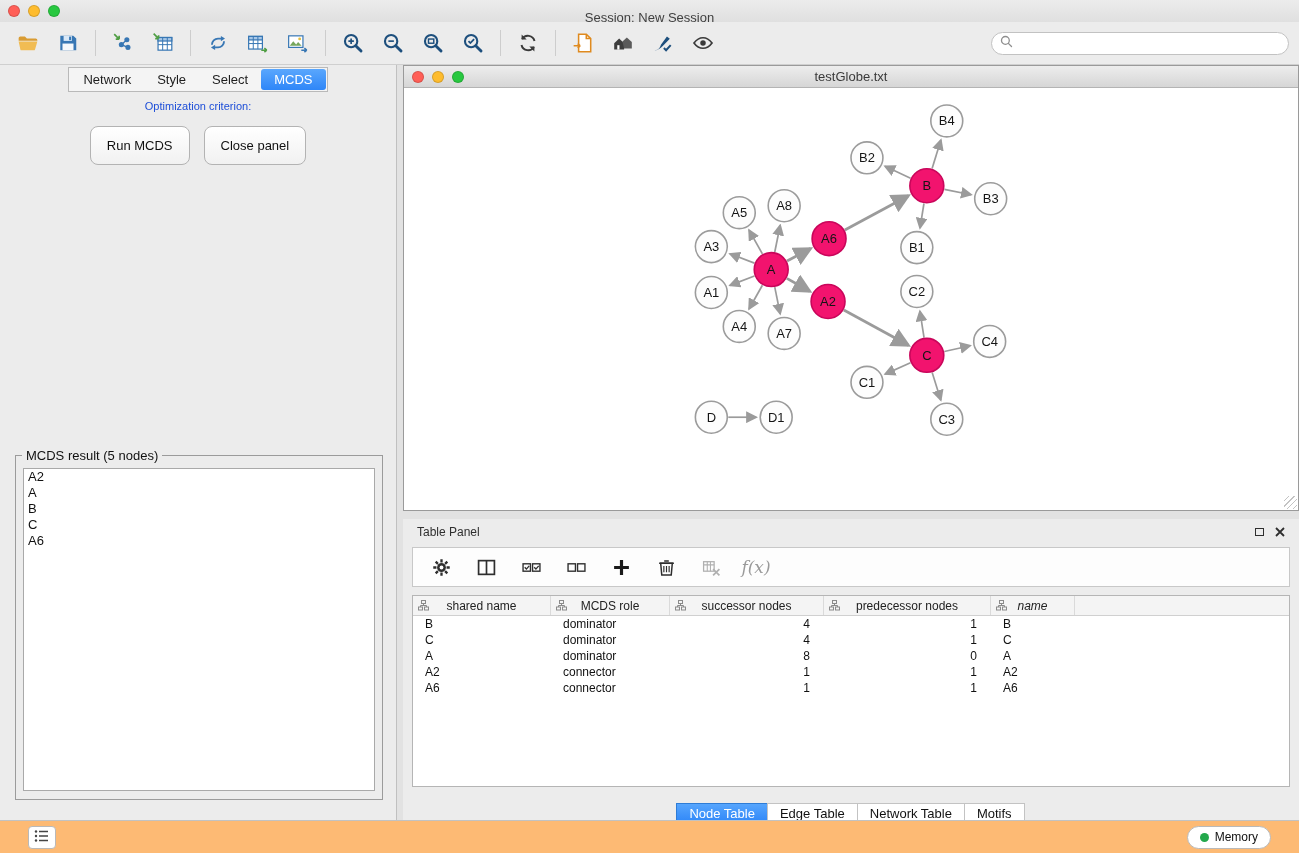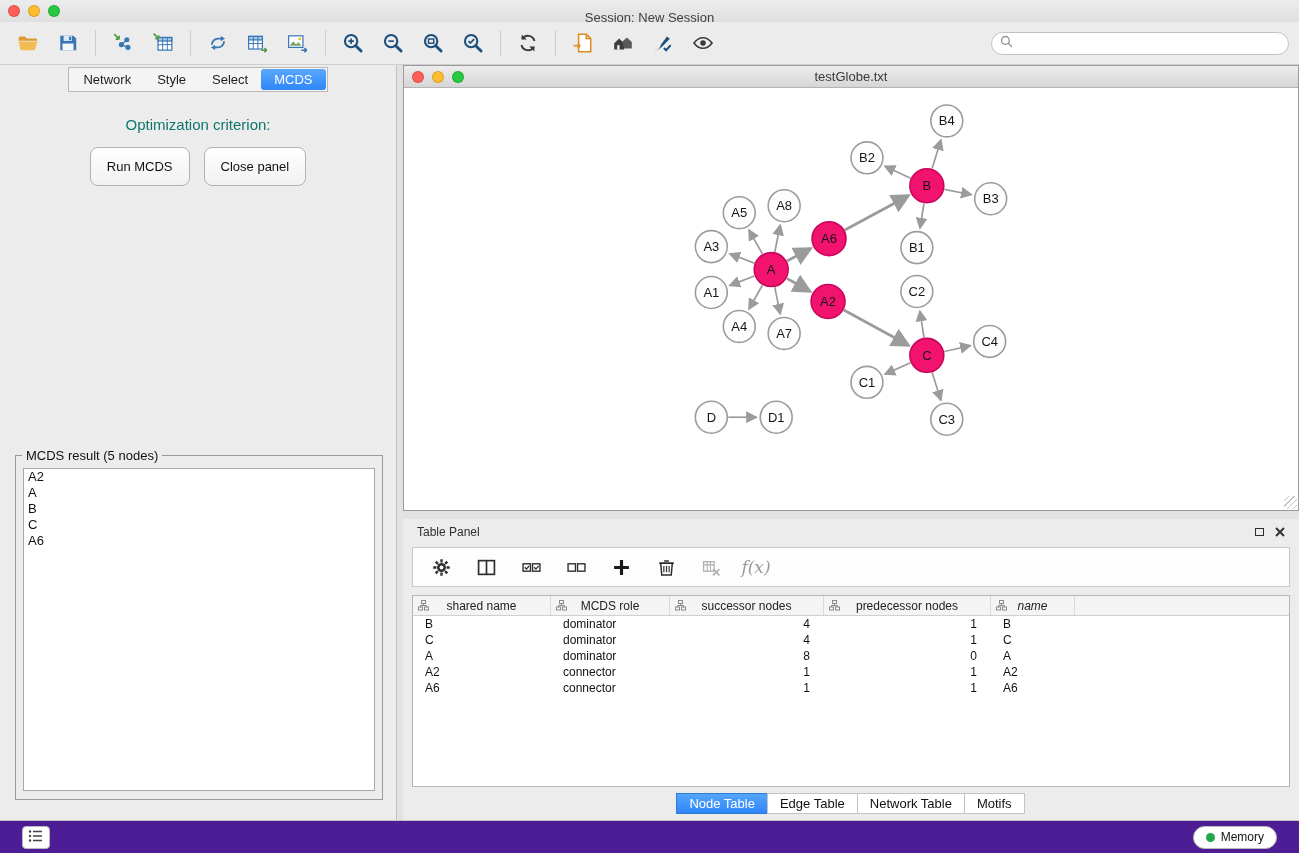--- a/index.html
+++ b/index.html
@@ -33,21 +33,21 @@
   
   .control-panel { position:absolute; left:0; top:0; bottom:0; width:397px; background:#ececec; border-right:1px solid #c0c0c0; }
   .panel-header { height:26px; display:flex; align-items:center; padding:0 10px; }
   .panel-title { font-size:12px; color:#2f2f2f; }
   .panel-btns { margin-left:auto; display:flex; align-items:center; gap:11px; }
   .float-box { width:9px; height:8px; border:1.5px solid #2e2e2e; display:inline-block; }
   .cp-tabs { display:flex; justify-content:center; margin-top:2px; }
   .cp-tabs-inner { display:inline-flex; border:1px solid #b9b9b9; background:#f4f4f4; padding:1px; }
   .cp-tab { font-size:13px; color:#1d1d1d; padding:3px 13px; cursor:default; }
   .cp-tab.active { background:linear-gradient(#5aa7fd,#2e86f8); color:#fff; border-radius:3px; }
-  .opt-label { margin-top:24px; text-align:center; font-size:15px; color:#0f766e; }
+  .opt-label { margin-top:8px; text-align:center; font-size:11px; color:#1d4ed8; }
   .combo { width:312px; height:25px; margin:9px auto 0; background:#fff; border:1px solid #ababab; border-radius:4px;
     display:flex; align-items:center; padding-left:9px; font-size:13px; color:#111; }
   .combo-stepper { margin-left:auto; width:19px; height:21px; margin-right:1px; border-radius:3px;
     background:linear-gradient(#6db3fa,#2e7cf6); display:flex; align-items:center; justify-content:center; }
   .cp-buttons { margin-top:14px; display:flex; justify-content:center; gap:14px; }
   .btn { height:39px; padding:0 16px; font-size:13px; color:#111; background:linear-gradient(#ffffff,#f1f1f1);
     border:1px solid #b3b3b3; border-radius:8px; font-family:"Liberation Sans",sans-serif; }
   .result-box { position:absolute; left:15px; right:13px; top:390px; bottom:20px; border:1px solid #9b9b9b; }
   .result-legend { position:absolute; top:-8px; left:6px; background:#ececec; padding:0 4px; font-size:13px; color:#111; }
   .result-list { position:absolute; left:7px; right:7px; top:12px; bottom:8px; background:#fff; border:1px solid #a9a9a9; overflow:hidden; }
@@ -72,28 +72,28 @@
   .fx { font-family:"DejaVu Serif", serif; font-style:italic; font-size:17px; color:#9a9a9a; }
   .tbl-box { position:absolute; left:9px; right:9px; top:76px; height:192px; background:#fff; border:1px solid #b5b5b5; overflow:hidden; }
   .tbl-head { display:flex; height:20px; background:#f4f4f4; border-bottom:1px solid #d0d0d0; }
   .th { position:relative; display:flex; align-items:center; justify-content:center; font-size:12px; color:#222;
     border-right:1px solid #dadada; }
   .th .sort-ic { position:absolute; left:5px; top:4px; }
   .tbl-row { display:flex; height:16px; align-items:center; }
   .td { font-size:12px; color:#111; overflow:hidden; white-space:nowrap; }
   .td.left { text-align:left; padding-left:12px; }
   .td.right { text-align:right; padding-right:14px; }
-  .tp-tabs { position:absolute; left:0; right:0; top:274px; display:flex; justify-content:center; }
+  .tp-tabs { position:absolute; left:0; right:0; top:284px; display:flex; justify-content:center; }
   .tp-tab { font-size:13px; height:21px; display:flex; align-items:center; padding:0 12px; background:#fff;
     border:1px solid #c3c3c3; margin-left:-1px; color:#111; }
   .tp-tab.active { background:linear-gradient(#56a5fd,#2e86f8); color:#fff; border-color:#2e7cd6; }
 
   
-  .statusbar { position:absolute; left:0; right:0; bottom:0; height:33px; background:#4c1d95; border-top:1px solid #c2c2c2;
-    display:flex; align-items:center; padding:0 22px; }
+  .statusbar { position:absolute; left:0; right:0; bottom:0; height:33px; background:#fdba74; border-top:1px solid #c2c2c2;
+    display:flex; align-items:center; padding:0 28px; }
   .status-left-btn { width:28px; height:23px; background:#fff; border:1px solid #b9b9b9; border-radius:4px;
     display:flex; align-items:center; justify-content:center; }
   .memory-btn { margin-left:auto; height:23px; border-radius:12px; background:#fff; border:1px solid #b9b9b9;
     display:flex; align-items:center; gap:6px; padding:0 12px; font-size:12px; color:#111; font-family:"Liberation Sans",sans-serif; }
   .mem-dot { width:9px; height:9px; border-radius:50%; background:#23a84c; display:inline-block; }
 </style>
 </head>
 <body>
 
 <div class="app">

